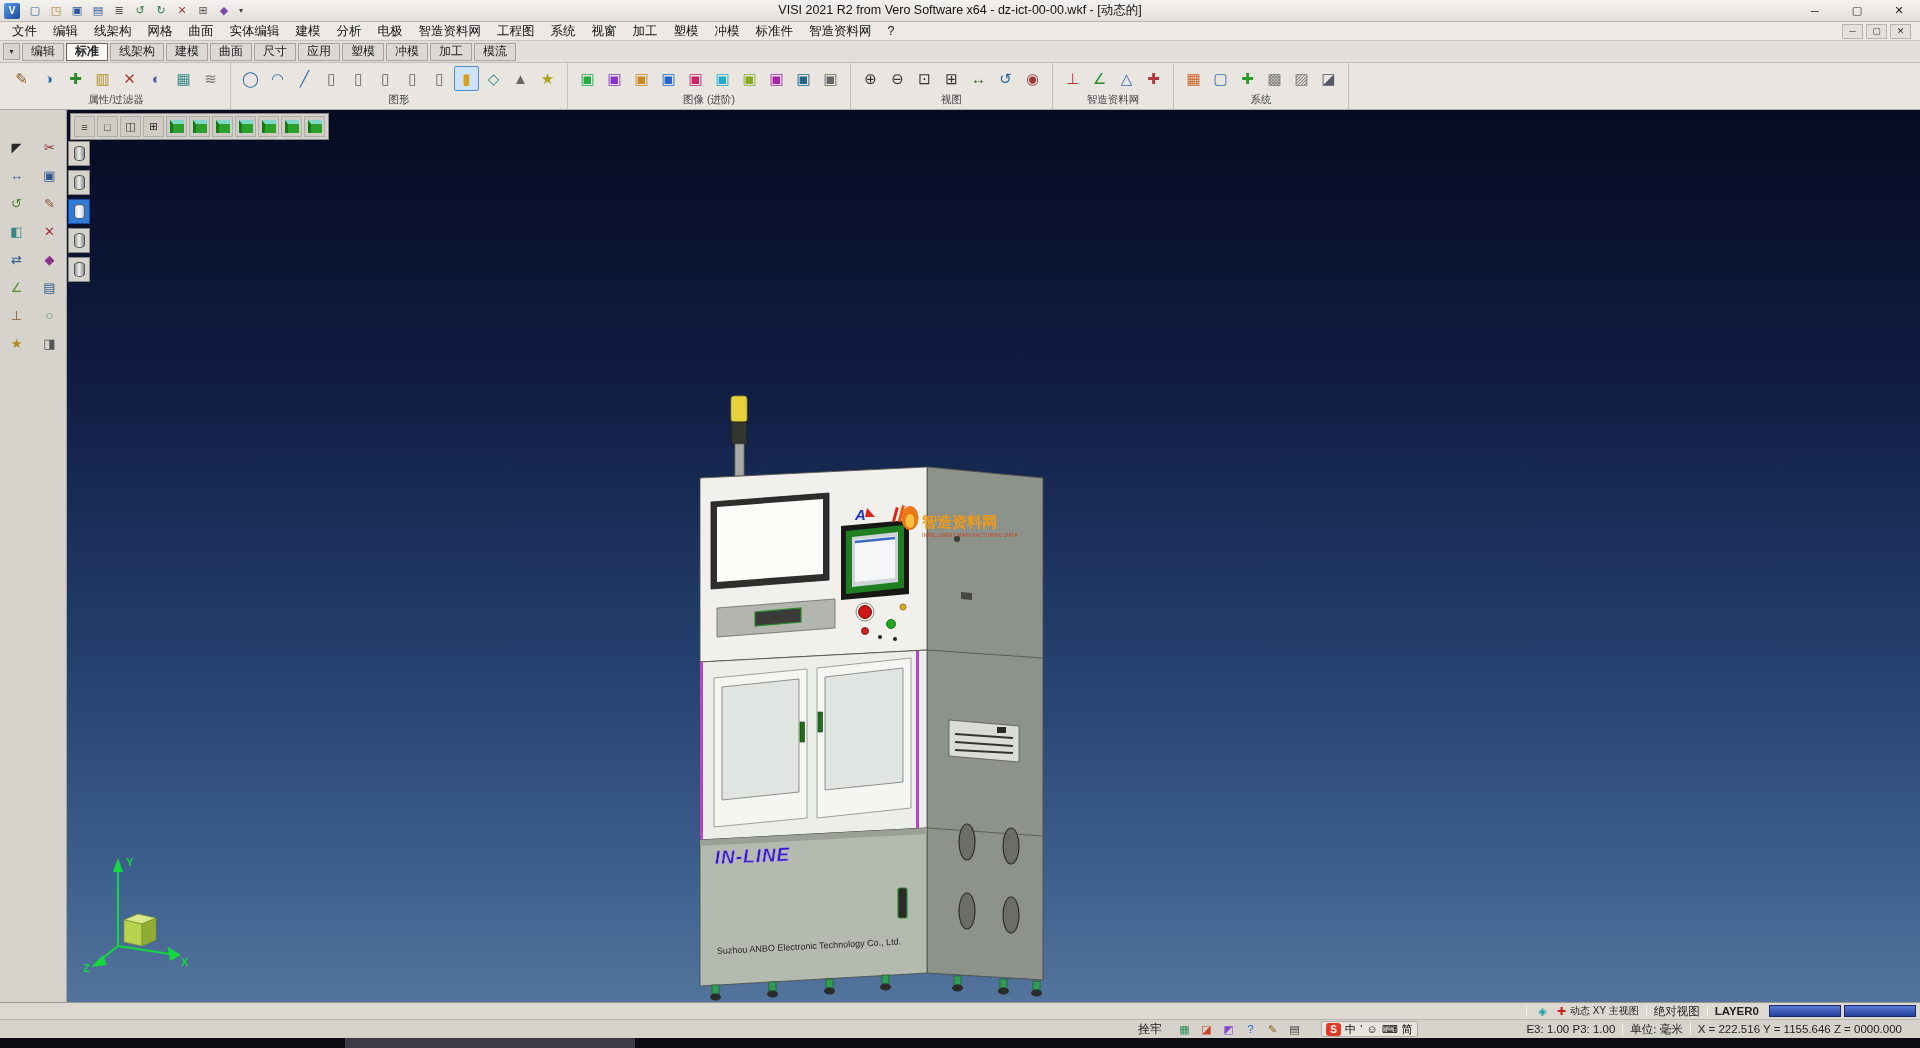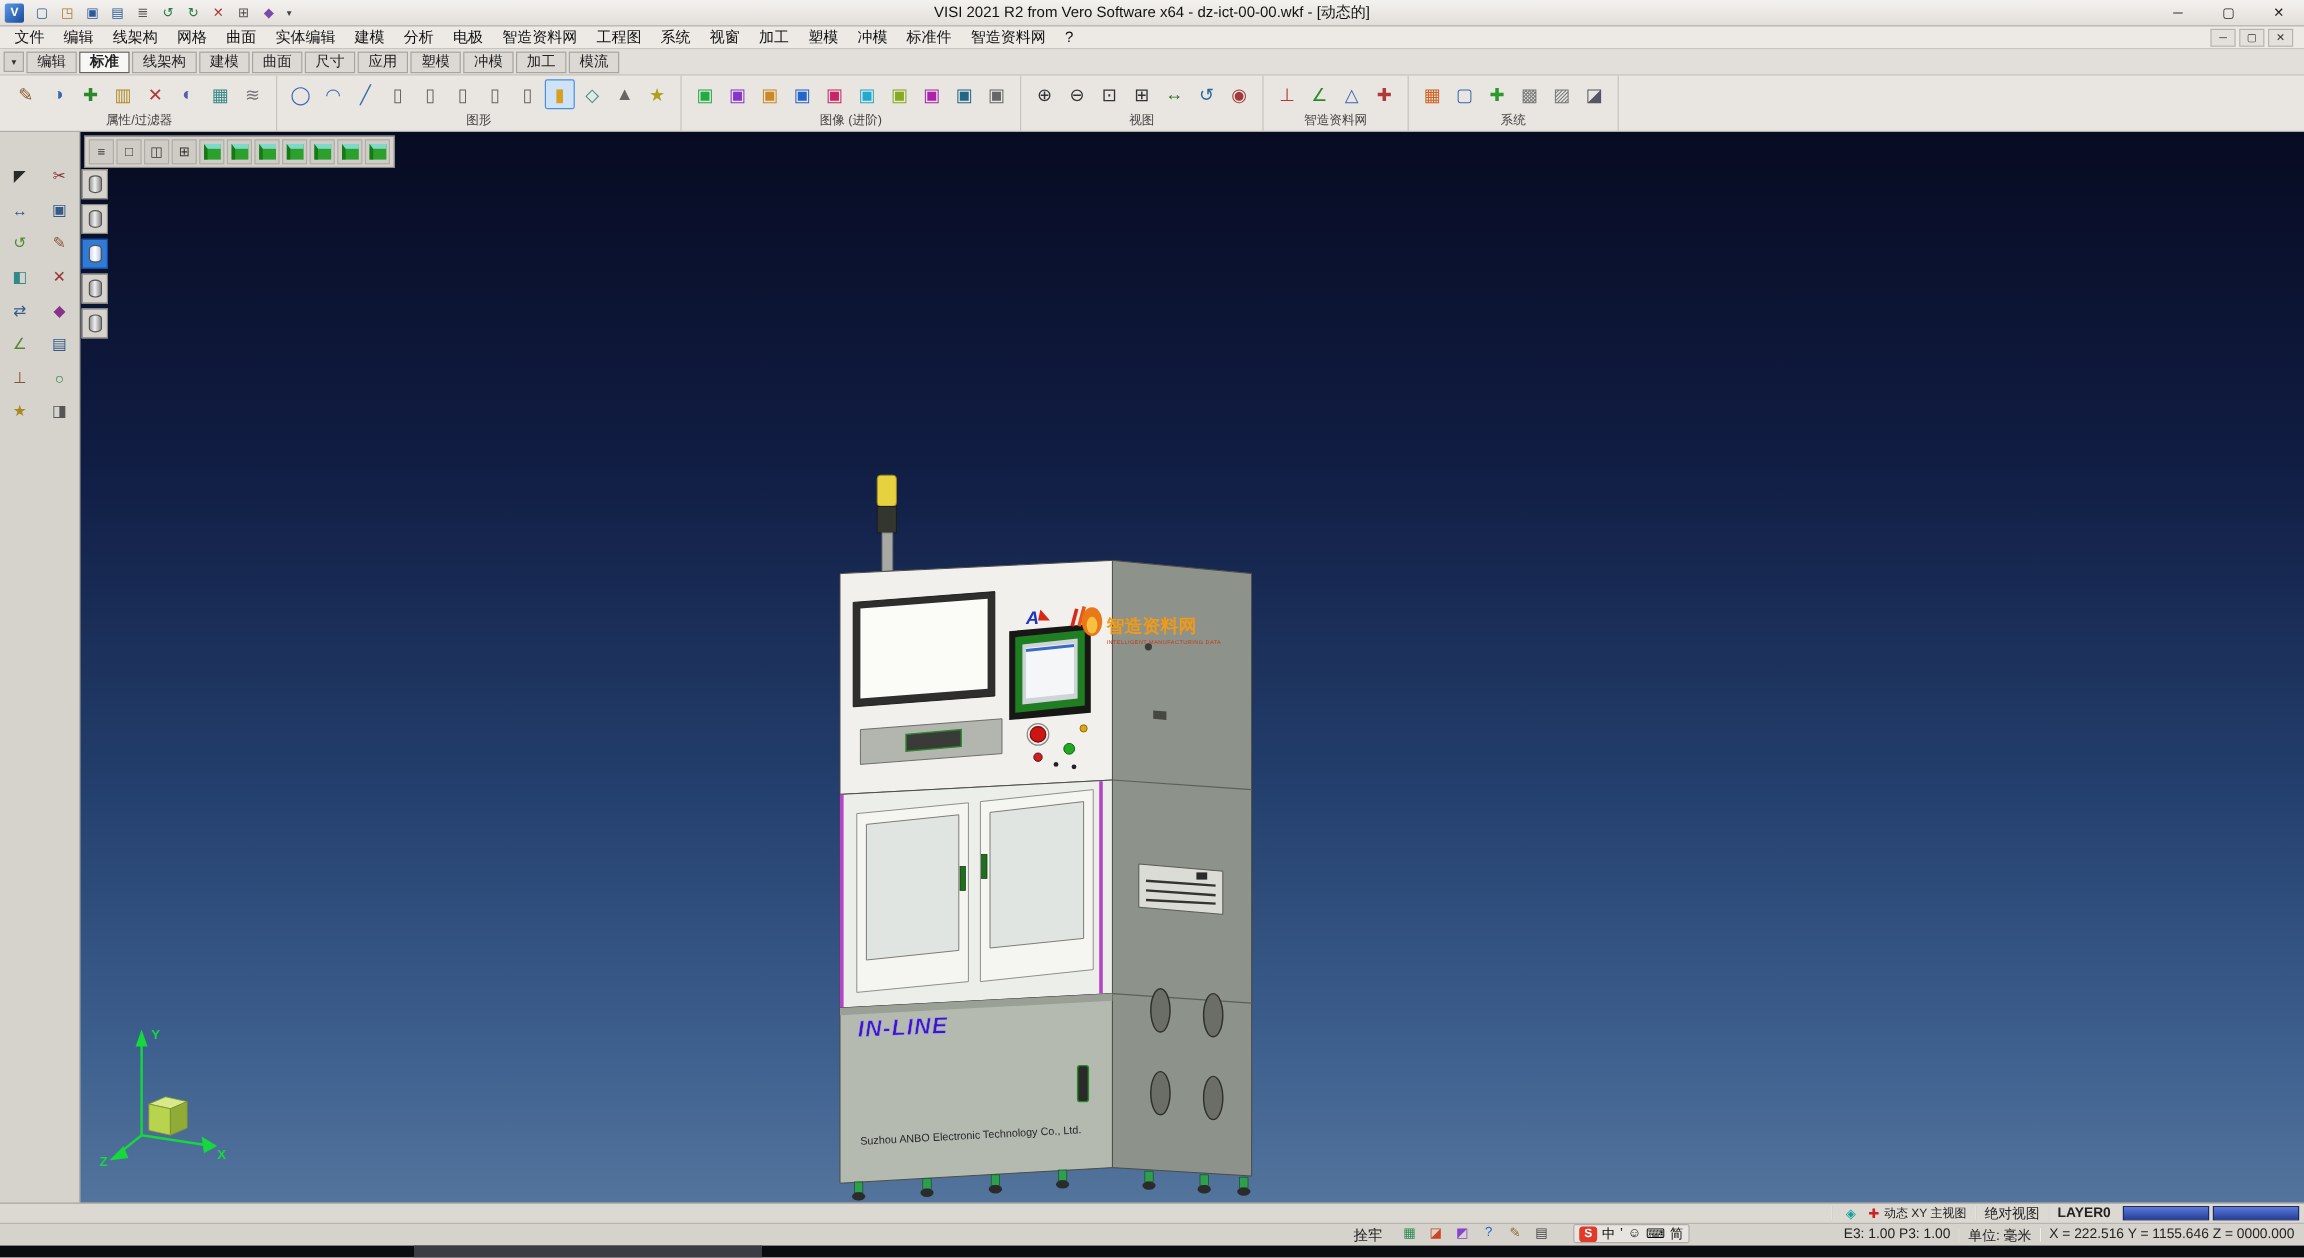--- a/index.html
+++ b/index.html
@@ -71,22 +71,22 @@
        border:1px solid #555;border-radius:50%/22%}
   .layer-btn.active{background:#2f7bd6;border-color:#1a4a9a}
   .layer-btn.active .cyl{background:linear-gradient(90deg,#cdd8ea,#ffffff 45%,#b8c8e0)}
 
   .machine-svg{position:absolute;left:600px;top:280px;width:450px;height:620px}
   .axis-svg{position:absolute;left:15px;top:740px;width:110px;height:125px}
 
   
   .statusrow1{height:17px;background:#dcd9d3;border-top:1px solid #98958f;display:flex;align-items:center;
               font-size:11.5px;color:#222;padding:0 4px}
-  .statusrow2{height:19px;background:#d6d3cd;border-top:1px solid #b8b5b0;display:flex;
-              font-size:11.5px;color:#222;padding:0 8px}
+  .statusrow2{height:19px;background:#d6d3cd;border-top:1px solid #b8b5b0;display:flex;align-items:center;
+              font-size:11.5px;color:#222;padding:0 18px}
   .sb-right{margin-left:auto;display:flex;align-items:center}
   .sb-sep{width:1px;height:12px;background:#9a978f;border-right:1px solid #f2f0ec;margin:0 7px}
   .sb-icon{width:17px;height:14px;display:flex;align-items:center;justify-content:center;font-size:11px;
            border:none;background:transparent}
   .sb-iconrow{display:flex;align-items:center;gap:2px}
   .sb-text-btn{border:none;background:transparent;font-size:10px;color:#222;white-space:nowrap}
   .layer-label{font-weight:bold}
   .bars{display:flex;gap:3px;margin-left:10px}
   .bar-seg{width:72px;height:12px;background:linear-gradient(180deg,#5a7ad8,#24409a);border:1px solid #1a2a6a}
   .lock-btn{margin-left:1120px;border:none;background:transparent;font-size:12px;color:#222;white-space:nowrap}

